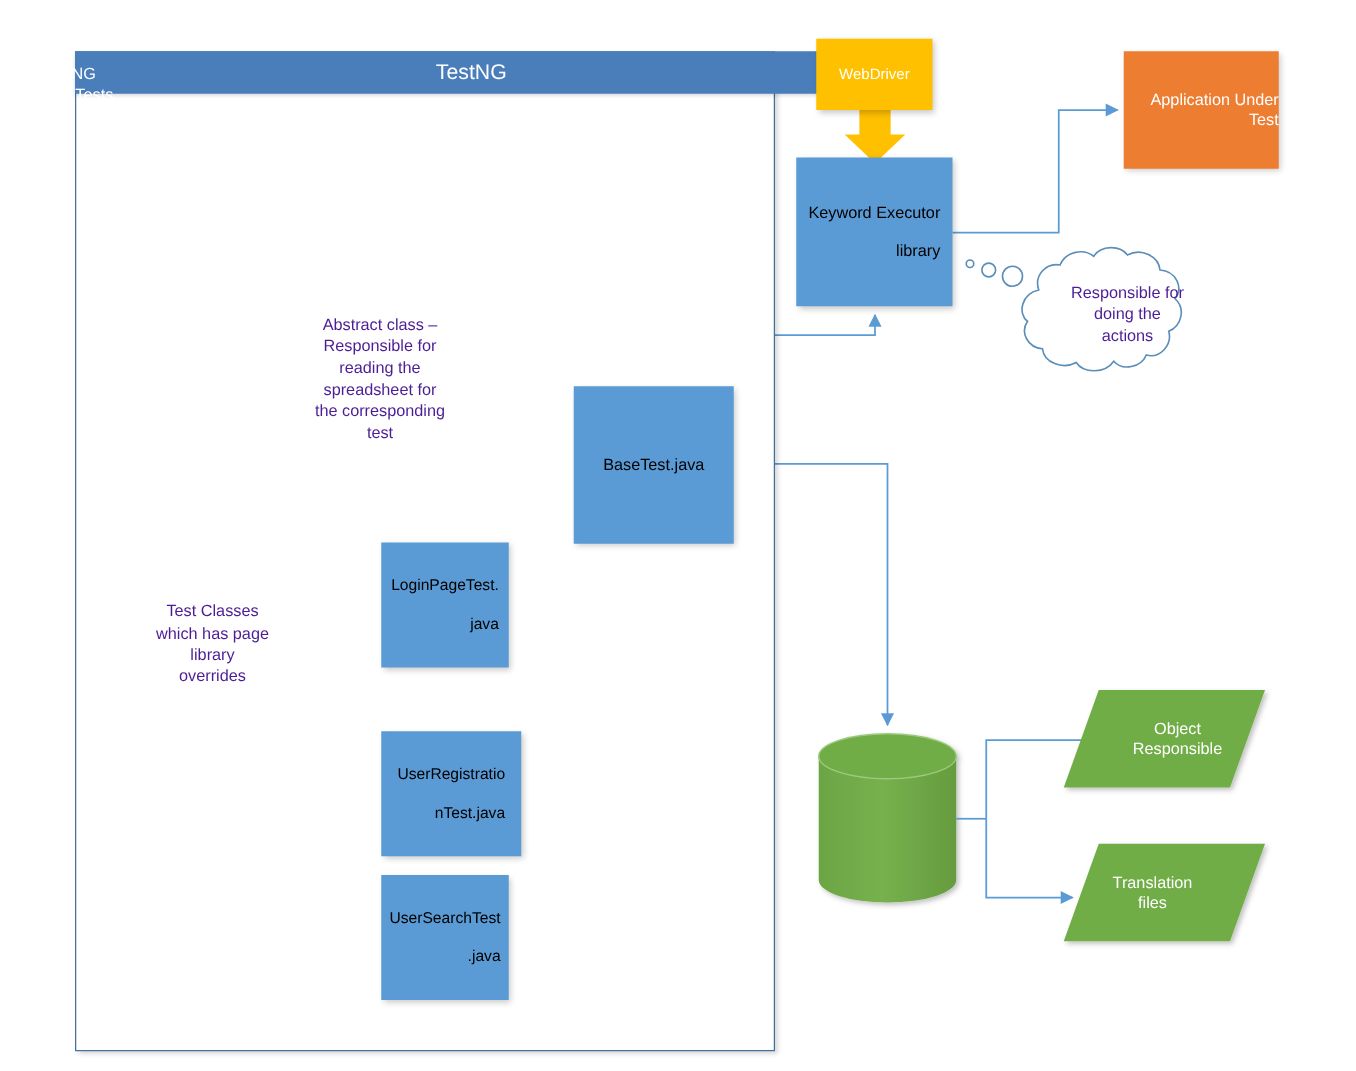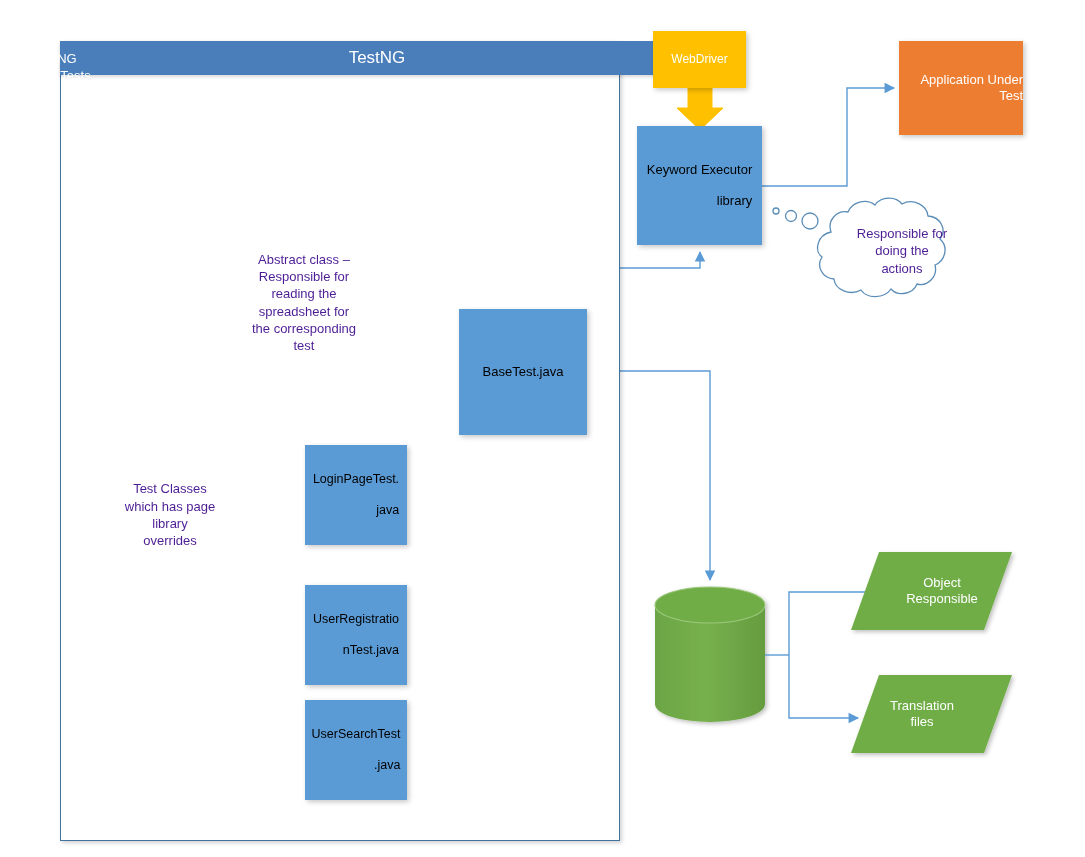--- a/index.html
+++ b/index.html
@@ -31,22 +31,22 @@
     padding-left:37px;
   }
 
   
   .proc{
     background:#5B9BD5;color:#000000;font-size:13px;
     box-shadow:2px 2px 5px rgba(0,0,0,.22);
   }
   .proc.small{font-size:12.5px;}
   #basetest{left:459px;top:309px;width:128px;height:126px;}
-  #loginpagetest{left:305px;top:445px;width:102px;height:100px;}
-  #userregtest{left:305px;top:585px;width:102px;height:100px;}
+  #loginpagetest{left:305px;top:434px;width:102px;height:100px;}
+  #userregtest{left:305px;top:585px;width:112px;height:100px;}
   #usersearchtest{left:305px;top:700px;width:102px;height:100px;}
   #keyword-executor{left:637px;top:126px;width:125px;height:119px;font-size:13px;}
   #webdriver{
     left:653px;top:31px;width:93px;height:57px;
     background:#FFC000;color:#ffffff;font-size:12px;
     box-shadow:2px 2px 5px rgba(0,0,0,.22);
   }
   #app-under-test{
     left:899px;top:41px;width:124px;height:94px;
     background:#ED7D31;color:#ffffff;font-size:13px;

